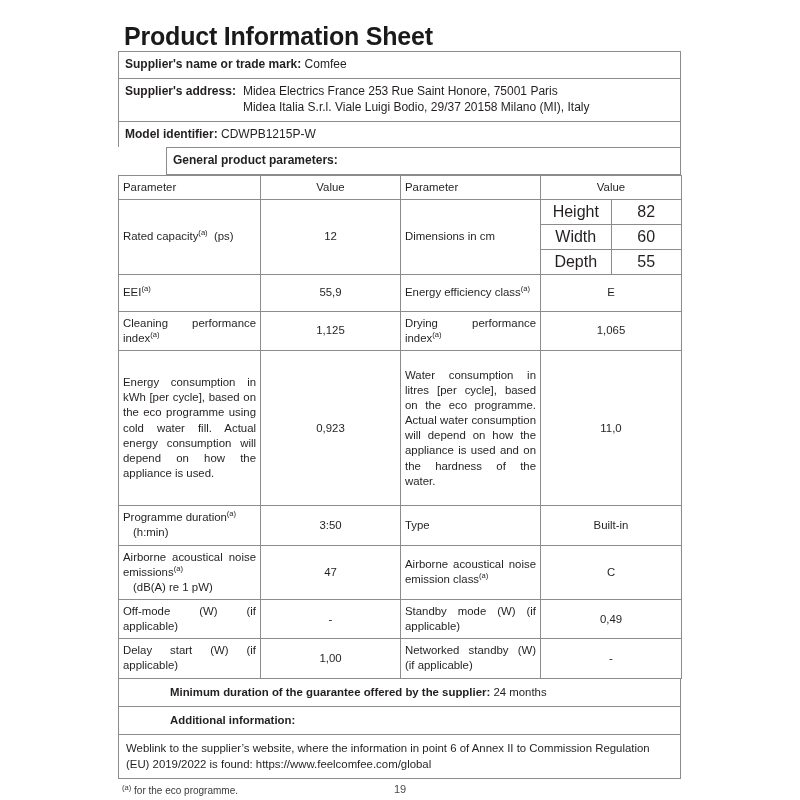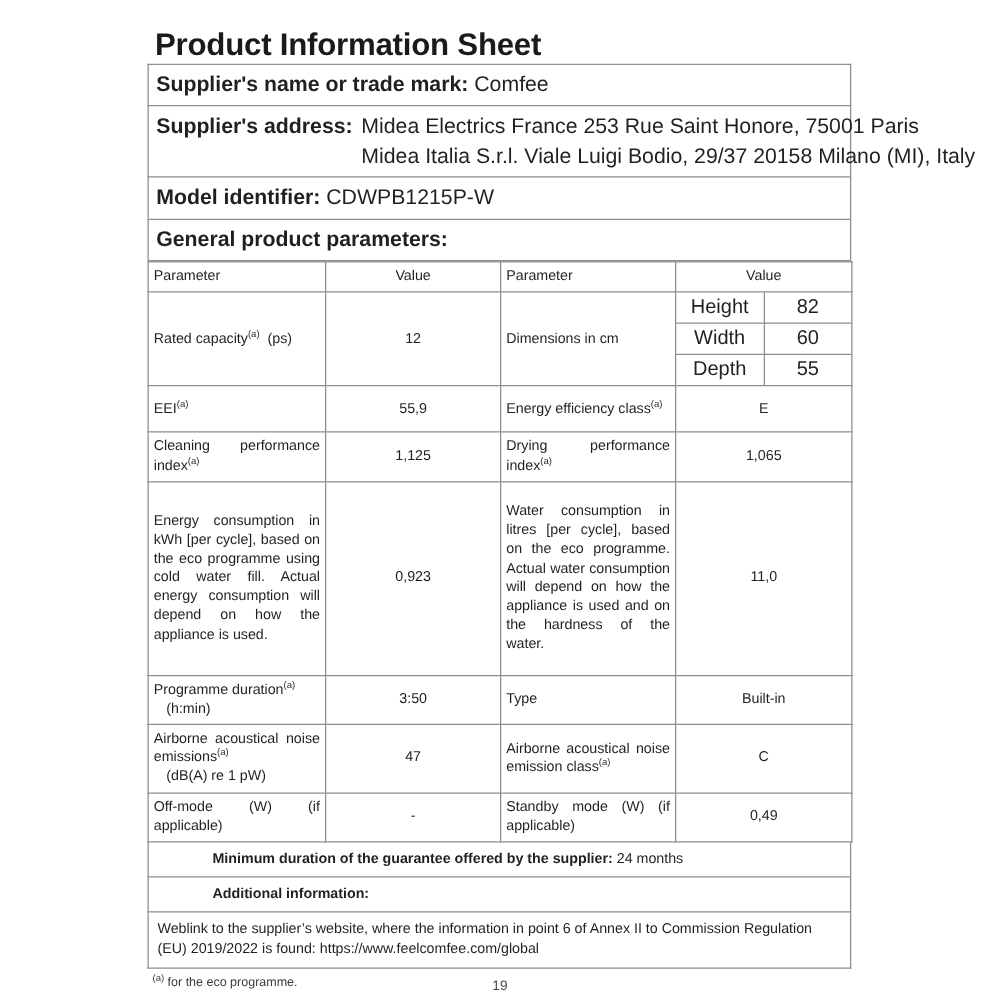--- a/index.html
+++ b/index.html
@@ -27,24 +27,24 @@
     margin:9px 0 7px 6px;
     color:#231f20;
     letter-spacing:-0.05px;
   }
 
   
   .banner {
     border:1px solid #8c8c8c;
     border-bottom:none;
     padding:4px 6px 5px 6px;
-    font-size:17px;
+    font-size:12px;
     line-height:1.38;
   }
-  .banner.last { border-bottom:1px solid #8c8c8c; }
+  .banner.last { border-bottom:1px solid #8c8c8c;margin-left:48px; }
   .banner b { font-weight:bold; }
   .addr-wrap { display:flex; }
   .addr-label { font-weight:bold; white-space:nowrap; }
   .addr-lines { margin-left:7px; }
   .addr-lines div { white-space:nowrap; }
 
   
   table.params {
     border-collapse:collapse;
     width:563px;
@@ -236,20 +236,26 @@
         <td class="cellpad vcell">C</td>
       </tr>
 
       <tr style="height:38px;">
         <td class="cellpad pcell">Off-mode (W) (if applicable)</td>
         <td class="cellpad vcell">-</td>
         <td class="cellpad pcell">Standby mode (W) (if applicable)</td>
         <td class="cellpad vcell">0,49</td>
       </tr>
 
+      <tr style="height:38px;">
+        <td class="cellpad pcell">Delay start (W) (if applicable)</td>
+        <td class="cellpad vcell">1,00</td>
+        <td class="cellpad pcell">Networked standby (W) (if applicable)</td>
+        <td class="cellpad vcell">-</td>
+      </tr>
     </tbody>
   </table>
 
   <div class="bottom-banner">
     <b>Minimum duration of the guarantee offered by the supplier:</b>
     <span>24 months</span>
   </div>
 
   <div class="bottom-banner">
     <b>Additional information:</b>

